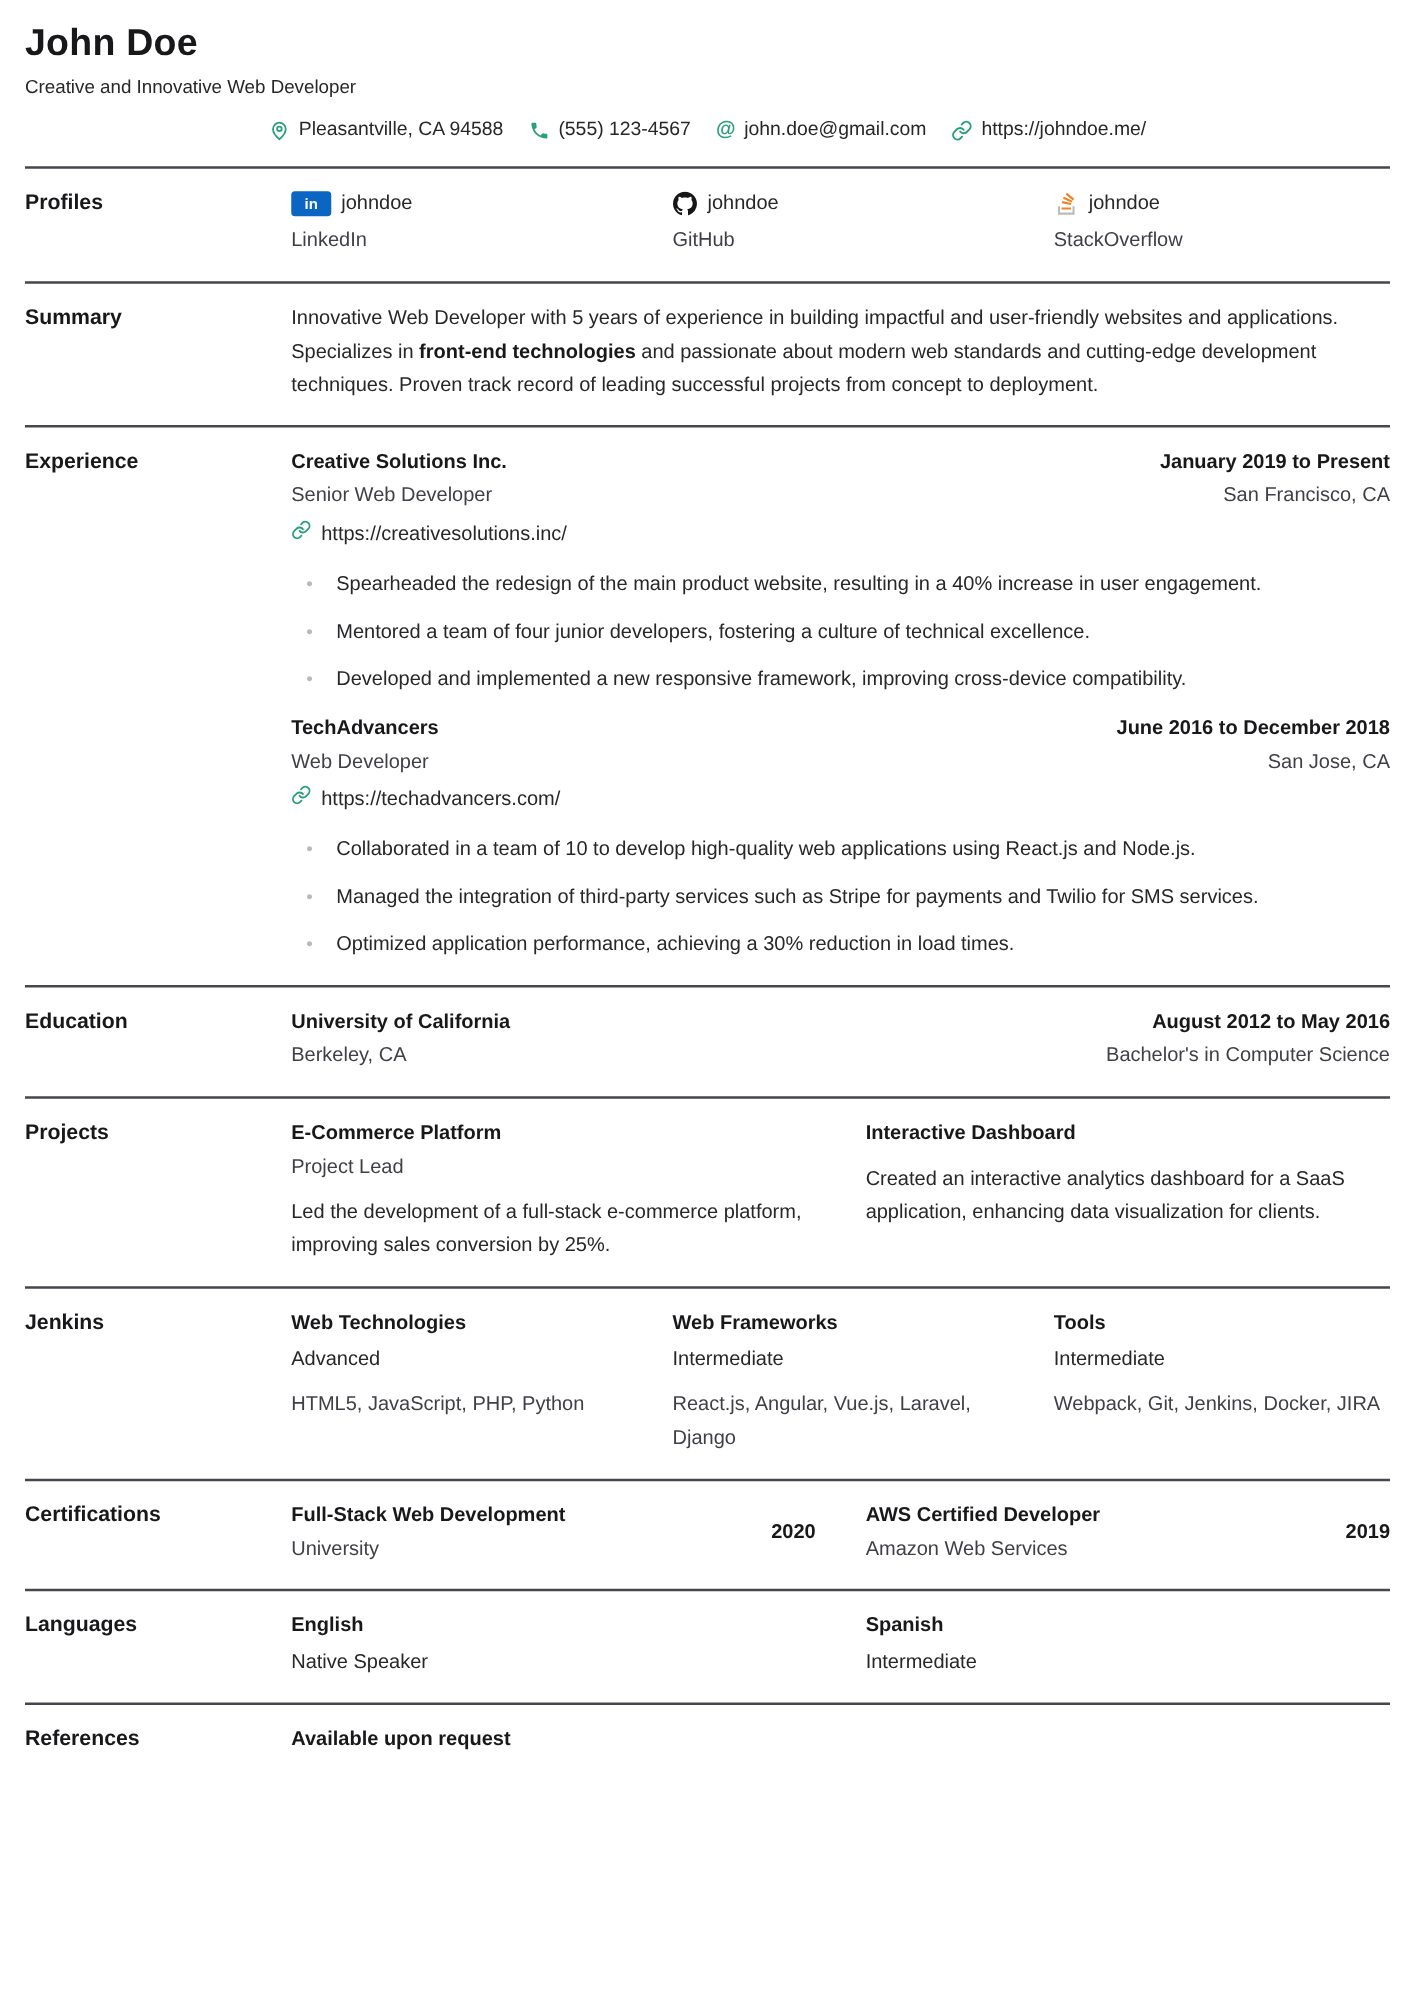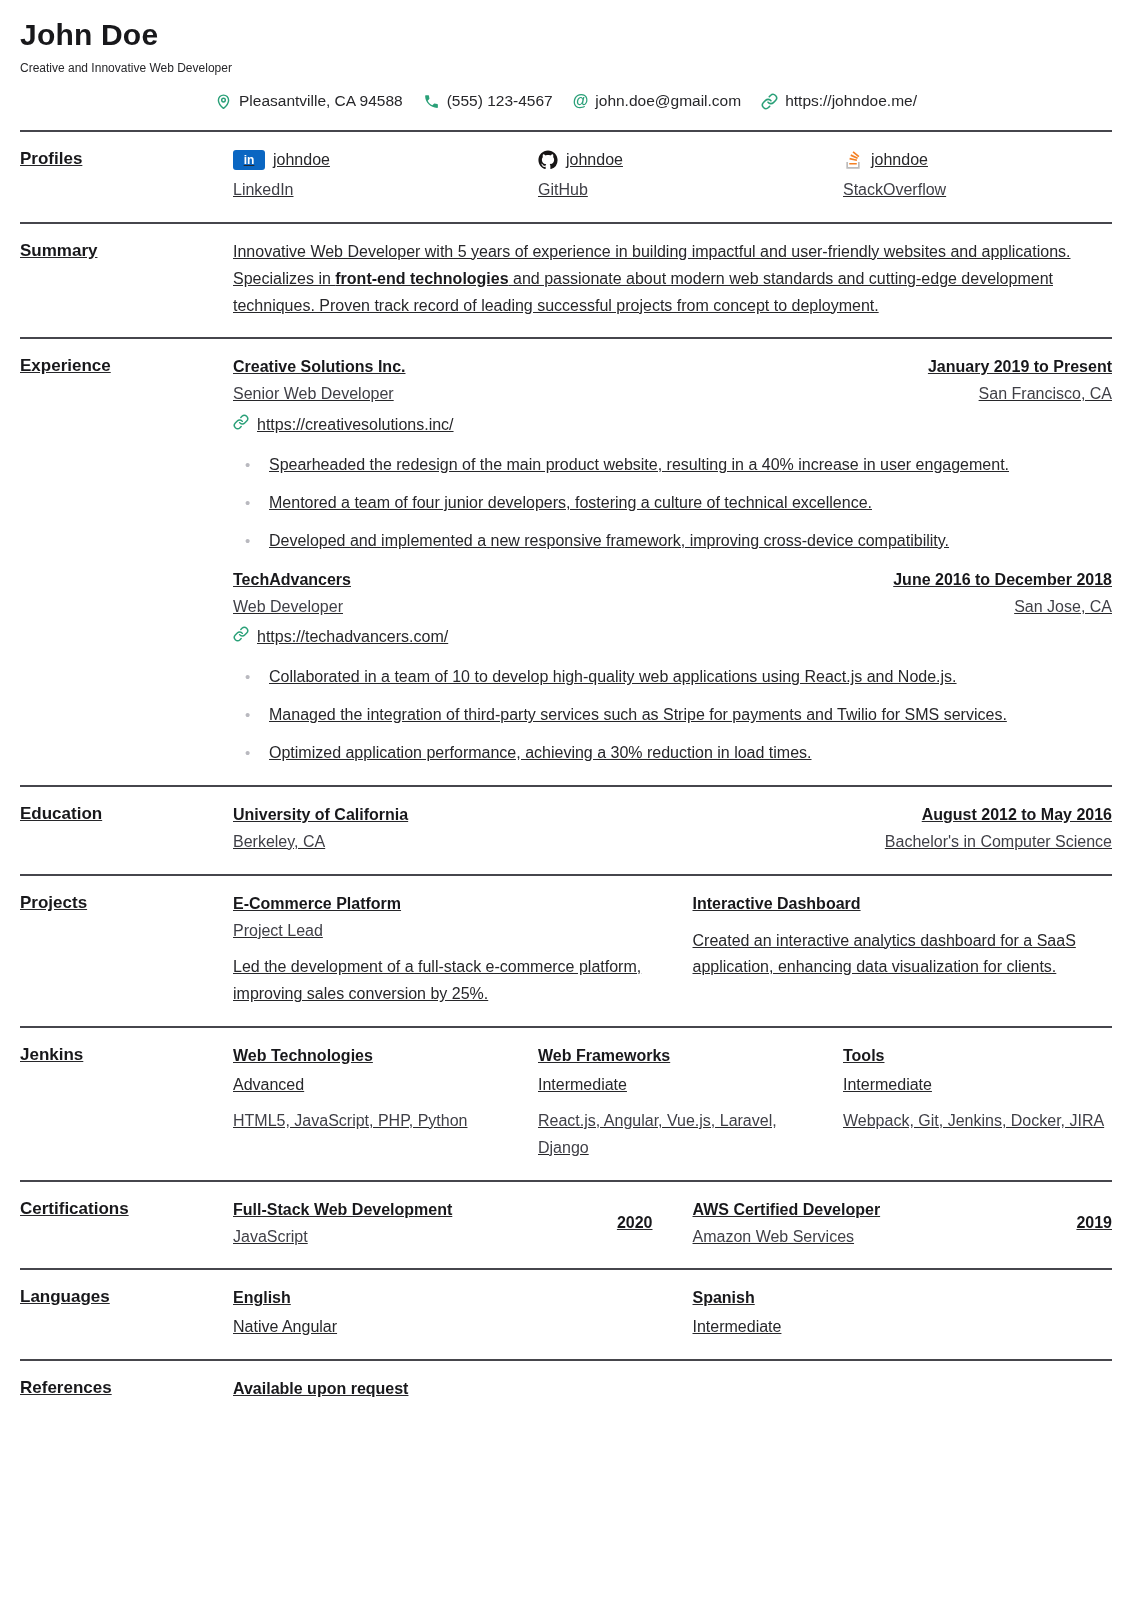--- a/index.html
+++ b/index.html
@@ -15,35 +15,34 @@
   .page{
     width:1132px;height:1600px;background:#ffffff;
     font-family:"Liberation Sans", sans-serif;
     color:var(--body);
     padding:18px 20px 0 20px;
     overflow:hidden;
   }
   
   header{text-align:left;padding-bottom:20px;}
   .name{font-size:30px;font-weight:bold;color:var(--ink);letter-spacing:.2px;}
-  .headline{font-size:12px;margin-top:9px;color:var(--body);}
+  .headline{font-size:15px;margin-top:9px;color:var(--body);}
   .contact-row{
     margin-top:17px;display:flex;justify-content:center;align-items:center;
     gap:20px;font-size:15.5px;color:var(--body);
   }
   .contact-item{display:inline-flex;align-items:center;gap:7px;}
   .cicon{display:inline-flex;align-items:center;color:var(--accent);}
   .cicon svg{width:17px;height:17px;}
   .at-glyph{font-size:16px;font-weight:bold;color:var(--accent);line-height:1;}
   
   section{
     display:grid;grid-template-columns:213px 1fr;
     border-top:2.5px solid var(--divider);
     padding:15px 0 18px 0;
-    text-decoration:underline;
   }
   .sec-label{font-size:17px;font-weight:bold;color:var(--ink);padding-top:2px;}
   .sec-content{font-size:16px;line-height:1.68;}
   .grid2{display:grid;grid-template-columns:1fr 1fr;column-gap:40px;}
   .grid3{display:grid;grid-template-columns:1fr 1fr 1fr;column-gap:36px;}
   .b{font-weight:bold;color:var(--ink);}
   
   .profile{display:flex;flex-direction:column;gap:3px;}
   .profile-top{display:flex;align-items:center;gap:8px;}
   .pf-icon{width:20px;height:20px;display:inline-flex;align-items:center;justify-content:center;}
@@ -274,40 +273,40 @@
       </div>
     </div>
   </section>
 
   <section>
     <div class="sec-label">Certifications</div>
     <div class="sec-content grid2">
       <div class="cert">
         <div>
           <div class="b">Full-Stack Web Development</div>
-          <div class="sub">JavaScript</div>
+          <div class="sub">University</div>
         </div>
         <div class="cert-year">2020</div>
       </div>
       <div class="cert">
         <div>
           <div class="b">AWS Certified Developer</div>
           <div class="sub">Amazon Web Services</div>
         </div>
         <div class="cert-year">2019</div>
       </div>
     </div>
   </section>
 
   <section>
     <div class="sec-label">Languages</div>
     <div class="sec-content grid2">
       <div>
         <div class="b">English</div>
-        <div class="lang-level">Native Angular</div>
+        <div class="lang-level">Native Speaker</div>
       </div>
       <div>
         <div class="b">Spanish</div>
         <div class="lang-level">Intermediate</div>
       </div>
     </div>
   </section>
 
   <section>
     <div class="sec-label">References</div>

